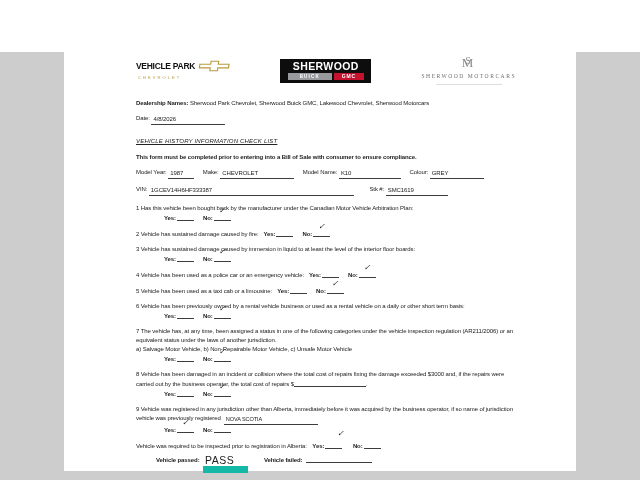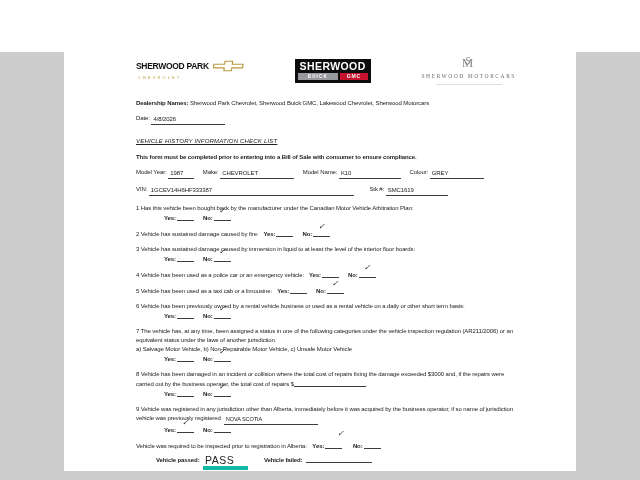--- a/index.html
+++ b/index.html
@@ -21,21 +21,21 @@
 
   
   .logos { display:flex; align-items:center; justify-content:space-between; height:42px; margin-bottom:7px; }
   .logo { display:flex; flex-direction:column; }
 
   .chev-top { display:flex; align-items:center; gap:3px; }
   .chev-name { font-weight:bold; font-size:8.5px; letter-spacing:-0.3px; color:#111; white-space:nowrap; }
   .chev-sub { color:#b99a3e; font-size:4px; letter-spacing:2.1px; margin-top:1px; margin-left:2px; white-space:nowrap; }
   .bowtie { flex:0 0 auto; }
 
-  .gmc-box { background:#0d0d0d; padding:2px 3px 3px 3px; width:76px; }
+  .gmc-box { background:#0d0d0d; padding:2px 3px 3px 3px; width:91px; }
   .gmc-name { color:#fff; font-weight:bold; font-size:10.5px; letter-spacing:0.4px; line-height:11px; text-align:center; white-space:nowrap; }
   .gmc-row { display:flex; gap:2px; margin-top:1.5px; justify-content:center; }
   .buick-tag { background:#97999c; color:#fff; font-size:4.5px; font-weight:bold; letter-spacing:1.2px; width:44px; text-align:center; line-height:7px; }
   .gmc-tag  { background:#c4122f; color:#fff; font-size:5px;  font-weight:bold; letter-spacing:0.8px; width:30px; text-align:center; line-height:7px; }
 
   .smc { align-items:center; }
   .smc-mono { position:relative; font-family:"Liberation Serif", serif; color:#8a8a8a; font-size:13px; line-height:12px; height:13px; width:14px; }
   .smc-mono .m { position:absolute; left:0; top:0; }
   .smc-mono .s { position:absolute; left:3.5px; top:-2px; font-size:10px; }
   .smc-name { font-family:"Liberation Serif", serif; color:#6f6f6f; font-size:5.6px; letter-spacing:1.5px; margin-top:2px; white-space:nowrap; }
@@ -70,38 +70,38 @@
   .blank.ans { width:17px; margin-left:1px; }
   .gap { display:inline-block; width:9px; }
   .check { position:absolute; left:5px; top:-7px; font-size:8px; font-style:italic; color:#222; }
   .check.raised { top:-12px; left:12px; }
   .blank.money { width:72px; }
   .fill-value { display:inline-block; border-bottom:1px solid #3d3d3d; width:94px; font-size:5.6px; padding-left:2px; margin-left:3px; vertical-align:-1px; }
 
   .inspection-line { margin-top:4px; }
   .inspection-line .qpart { margin-right:4px; }
   .result-line { margin-top:4px; margin-left:20px; }
-  .pass-value { display:inline-block; border-bottom:4px solid #14b8a6; font-size:10.5px; letter-spacing:0.5px; padding:0 14px 0 2px; line-height:11px; vertical-align:-2px; margin-left:2px; }
+  .pass-value { display:inline-block; border-bottom:7px solid #14b8a6; font-size:10.5px; letter-spacing:0.5px; padding:0 14px 0 2px; line-height:11px; vertical-align:-2px; margin-left:2px; }
   .blank.failed { width:66px; margin-left:2px; }
   .gap2 { display:inline-block; width:14px; }
 </style>
 </head>
 <body>
 
 <div class="gray-band gray-left"></div>
 <div class="gray-band gray-right"></div>
 <div class="gray-band gray-bottom"></div>
 
 <div class="page">
 
   <div class="logos">
 
     <div class="logo">
       <div class="chev-top">
-        <span class="chev-name">SHERWOOD PARK</span>
+        <span class="chev-name">VEHICLE PARK</span>
         <svg class="bowtie" width="32" height="12" viewBox="0 0 34 12">
           <path d="M2 4.2 L13.4 4.2 L13.9 1 L22 1 L21.6 4.2 L33 4.2 L32.4 8 L21.1 8 L20.6 11 L12.6 11 L13 8 L1.5 8 Z" fill="none" stroke="#b99a3e" stroke-width="1.2"></path>
         </svg>
       </div>
       <span class="chev-sub">CHEVROLET</span>
     </div>
 
     <div class="logo gmc-box">
       <div class="gmc-name">SHERWOOD</div>
       <div class="gmc-row">

